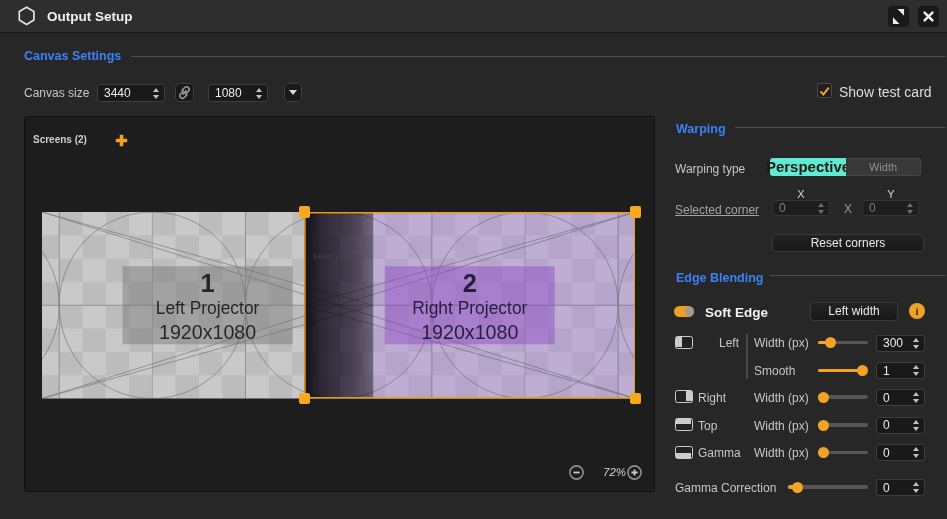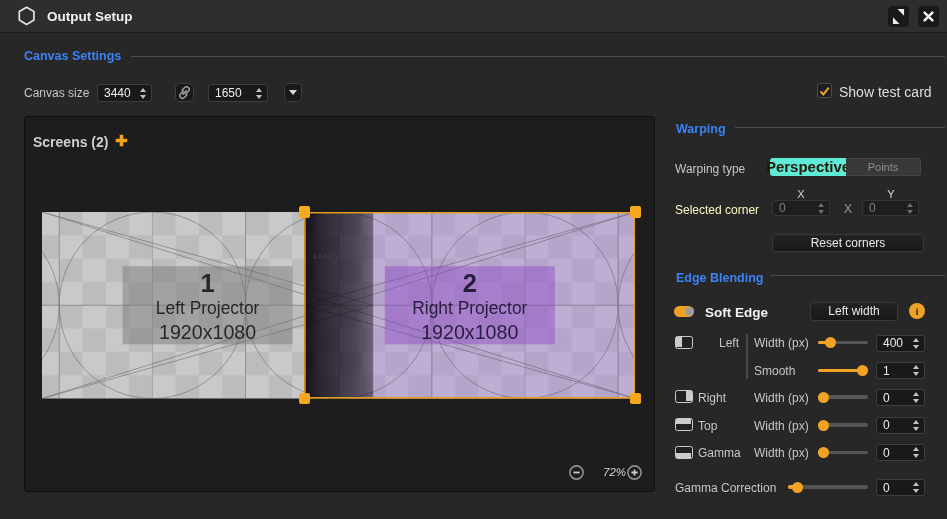--- a/index.html
+++ b/index.html
@@ -42,56 +42,56 @@
 <div class="icbtn" style="left:917px; top:5px; width:23px; height:23px;">
   <svg width="23" height="23" viewBox="0 0 23 23">
     <path d="M7.2 7.2 L15.8 15.8 M15.8 7.2 L7.2 15.8" stroke="#f3f3f3" stroke-width="2.7" stroke-linecap="round"></path>
   </svg>
 </div>
 
 <div class="abs hdr" style="left:24px; top:49px;">Canvas Settings</div>
 <div class="abs hline" style="left:131px; top:56px; width:814px;"></div>
 
 <div class="abs lbl" style="left:24px; top:86px;">Canvas size</div>
-<div class="spin" style="left:97px; top:84px; width:55px; height:18px;">
+<div class="spin" style="left:97px; top:84px; width:68px; height:18px;">
     <span class="val">3440</span>
     <span class="arrs">
       <span class="tup"></span>
       <span class="tdn"></span>
     </span>
   </div>
 <div class="icbtn" style="left:175px; top:83px; width:19px; height:19px; border-color:#3e3e3e;">
   <svg width="15" height="15" viewBox="0 0 15 15">
     <g stroke="#9a9a9a" stroke-width="1.6" fill="none" stroke-linecap="round">
       <path d="M6.3 8.7 L3.6 11.4 a2.6 2.6 0 0 0 3.7 3.7 l2.7 -2.7" transform="translate(0,-2.6)"></path>
       <path d="M8.7 6.3 L11.4 3.6 a2.6 2.6 0 0 0 -3.7 -3.7 L5 2.6" transform="translate(0,2.6)"></path>
       <path d="M5.9 9.1 L9.1 5.9"></path>
     </g>
   </svg>
 </div>
 <div class="spin" style="left:208px; top:84px; width:60px; height:18px;">
-    <span class="val">1650</span>
+    <span class="val">1080</span>
     <span class="arrs">
       <span class="tup"></span>
       <span class="tdn"></span>
     </span>
   </div>
 <div class="icbtn" style="left:284px; top:83px; width:18px; height:19px; border-color:#3e3e3e;">
   <span style="width:0;height:0;border-left:4.5px solid transparent;border-right:4.5px solid transparent;border-top:5px solid #dadada;"></span>
 </div>
 
 <div class="abs" style="left:817px; top:83px; width:15px; height:15px; background:#1e1e1e; border:1px solid #4a4a4a; border-radius:2px;">
   <svg width="13" height="13" viewBox="0 0 13 13">
       <polyline points="2.5,6.5 5.4,9.4 10.8,2.6" fill="none" stroke="#efa02c" stroke-width="2"></polyline>
     </svg>
 </div>
 <div class="abs" style="left:839px; top:84px; font-size:14px; color:#dedede;">Show test card</div>
 
 <div class="abs" style="left:24px; top:116px; width:631px; height:376px; background:#1d1d1d; border:1px solid #101010; border-radius:3px;"></div>
-<div class="abs" style="left:33px; top:134px; font-weight:bold; font-size:14px; color:#cfcfcf;">Screens (2)</div>
+<div class="abs" style="left:33px; top:134px; font-weight:bold; font-size:10px; color:#cfcfcf;">Screens (2)</div>
 <svg class="abs" style="left:114px; top:133px;" width="15" height="15" viewBox="0 0 15 15">
   <path d="M7.5 1.8 V13.2 M1.8 7.5 H13.2" stroke="#f1a31f" stroke-width="3.6" stroke-linecap="butt"></path>
 </svg>
 
 <svg class="abs" style="left:42px; top:212px;" width="593.4" height="186.5" viewBox="0 0 3440 1080" preserveAspectRatio="none">
   <defs>
     <pattern id="chk" patternUnits="userSpaceOnUse" x="100" y="0" width="270" height="270">
       <rect x="0" y="0" width="270" height="270" fill="#c9c9c9"></rect>
       <rect x="0" y="0" width="135" height="135" fill="#bcbcbc"></rect>
       <rect x="135" y="135" width="135" height="135" fill="#bcbcbc"></rect>
@@ -157,25 +157,25 @@
 <svg class="abs" style="left:626.5px; top:464.5px;" width="15" height="15" viewBox="0 0 15 15">
   <circle cx="7.5" cy="7.5" r="6.6" fill="none" stroke="#8f8f8f" stroke-width="1.6"></circle>
   <path d="M4.4 7.5 H10.6 M7.5 4.4 V10.6" stroke="#c9c9c9" stroke-width="1.8"></path>
 </svg>
 
 <div class="abs hdr" style="left:676px; top:122px;">Warping</div>
 <div class="abs hline" style="left:735px; top:127px; width:210px;"></div>
 
 <div class="abs lbl" style="left:675px; top:162px;">Warping type</div>
 <div class="abs" style="left:770px; top:157.5px; width:76px; height:18.5px; background:#5eead4; border-radius:3px 0 0 3px; display:flex; align-items:center; justify-content:center; font-size:15px; font-weight:bold; color:#24190a;">Perspective</div>
-<div class="abs" style="left:846px; top:157.5px; width:75px; height:18.5px; background:#383838; border:1px solid #454545; border-left:none; border-radius:0 3px 3px 0; display:flex; align-items:center; justify-content:center; font-size:11px; color:#8f8f8f;">Points</div>
+<div class="abs" style="left:846px; top:157.5px; width:75px; height:18.5px; background:#383838; border:1px solid #454545; border-left:none; border-radius:0 3px 3px 0; display:flex; align-items:center; justify-content:center; font-size:11px; color:#8f8f8f;">Width</div>
 
 <div class="abs" style="left:790px; top:188px; width:22px; text-align:center; font-size:11px; color:#d6d6d6;">X</div>
 <div class="abs" style="left:880px; top:188px; width:22px; text-align:center; font-size:11px; color:#d6d6d6;">Y</div>
-<div class="abs" style="left:675px; top:203px; font-size:12px; color:#fef9c3;">Selected corner</div>
+<div class="abs" style="left:675px; top:203px; font-size:12px; color:#a3a3a3;text-decoration:underline;">Selected corner</div>
 <div class="spin dis" style="left:772px; top:200px; width:58px; height:16px;">
     <span class="val">0</span>
     <span class="arrs">
       <span class="tup"></span>
       <span class="tdn"></span>
     </span>
   </div>
 <div class="abs" style="left:841px; top:202px; width:14px; text-align:center; font-size:12px; color:#9a9a9a;">X</div>
 <div class="spin dis" style="left:862px; top:200px; width:57px; height:16px;">
     <span class="val">0</span>
@@ -200,21 +200,21 @@
 <div class="eicon" style="left:674.5px; top:335.5px;">
     <i style="left:0; top:0; width:6px; height:10px;"></i>
   </div>
 <div class="abs lbl" style="left:698px; top:336px;margin-left:21px;">Left</div>
 <div class="abs" style="left:746px; top:334px; width:2px; height:45px; background:#4a4a4a;"></div>
 <div class="abs lbl" style="left:754px; top:336px;">Width (px)</div>
 <div class="track" style="left:818px; top:340.8px; width:50px;"></div>
 <div class="fill" style="left:818px; top:340.8px; width:12.5px;"></div>
 <div class="knob" style="left:825.0px; top:337.3px;"></div>
 <div class="spin" style="left:876px; top:334.5px; width:49px; height:17px;">
-    <span class="val">400</span>
+    <span class="val">300</span>
     <span class="arrs">
       <span class="tup"></span>
       <span class="tdn"></span>
     </span>
   </div>
 <div class="abs lbl" style="left:754px; top:364px;">Smooth</div>
 <div class="track" style="left:818px; top:368.5px; width:50px;"></div>
 <div class="fill" style="left:818px; top:368.5px; width:44.5px;"></div>
 <div class="knob" style="left:857.0px; top:365.0px;"></div>
 <div class="spin" style="left:876px; top:362px; width:49px; height:17px;">

